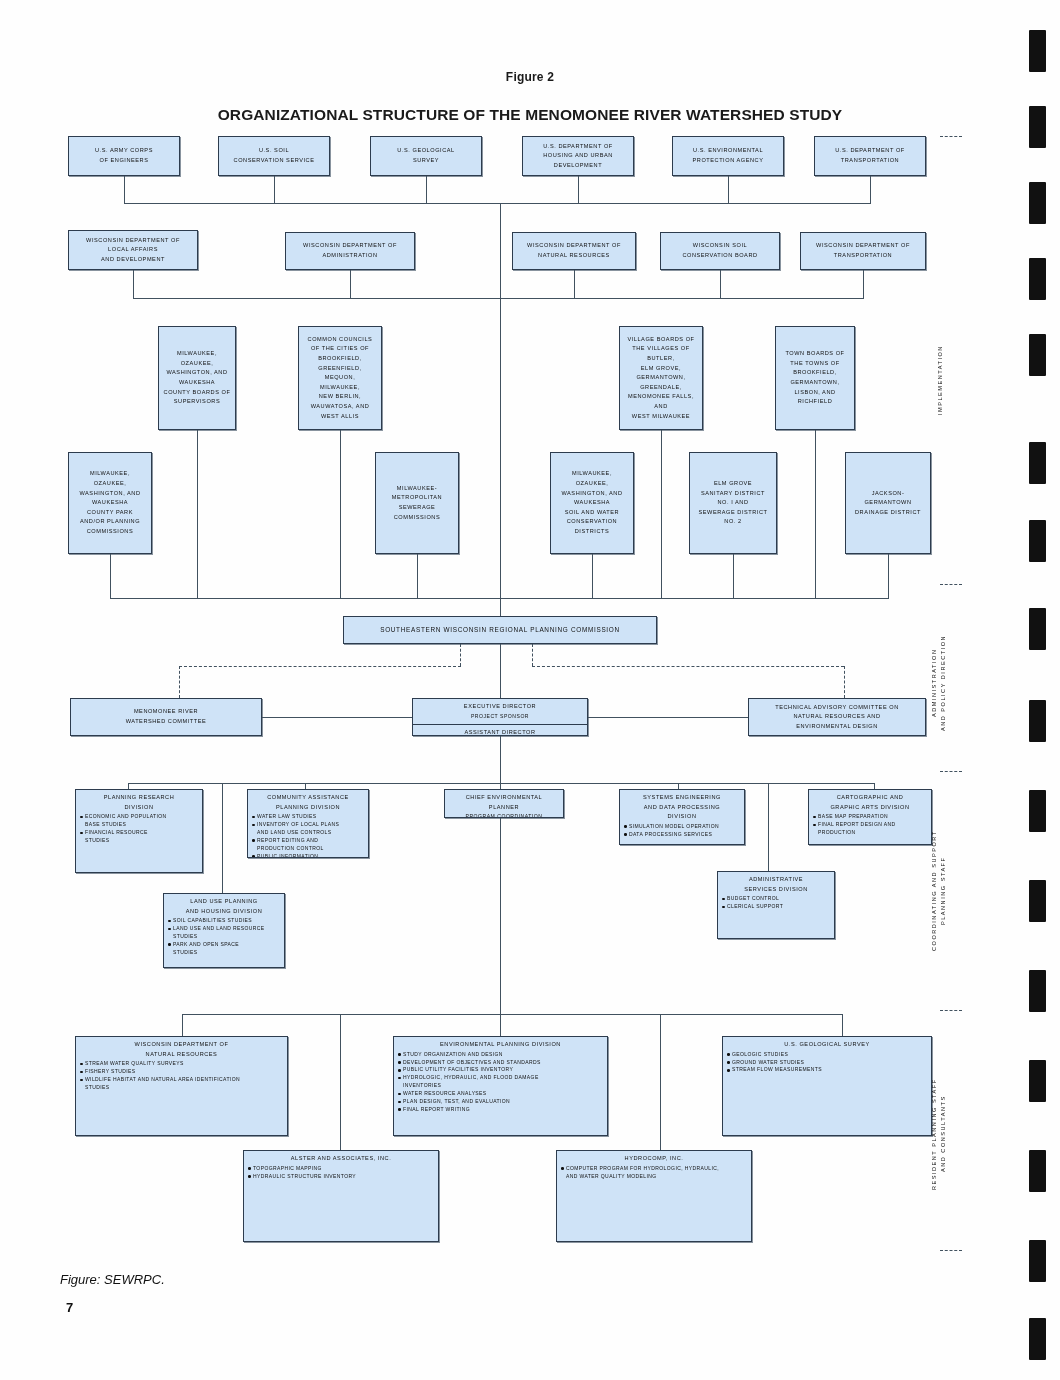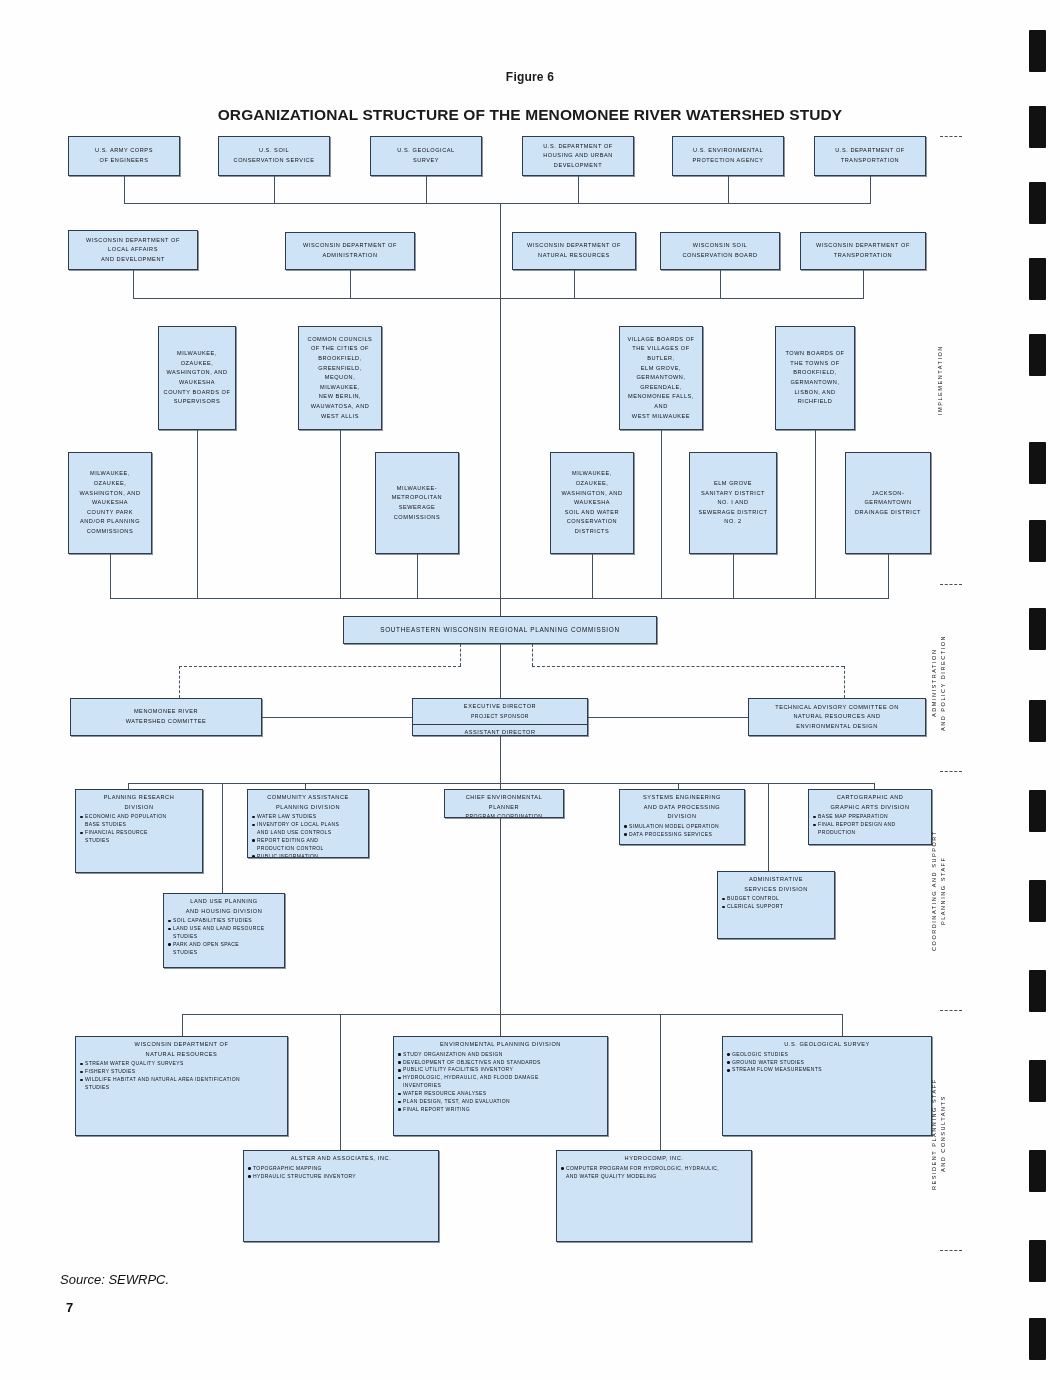--- a/index.html
+++ b/index.html
@@ -161,21 +161,21 @@
   <div class="punch" style="top:608px;height:42px;"></div>
   <div class="punch" style="top:700px;height:42px;"></div>
   <div class="punch" style="top:790px;height:42px;"></div>
   <div class="punch" style="top:880px;height:42px;"></div>
   <div class="punch" style="top:970px;height:42px;"></div>
   <div class="punch" style="top:1060px;height:42px;"></div>
   <div class="punch" style="top:1150px;height:42px;"></div>
   <div class="punch" style="top:1240px;height:42px;"></div>
   <div class="punch" style="top:1318px;height:42px;"></div>
 
-  <div class="fig-label" style="top:70px;">Figure 6</div>
+  <div class="fig-label" style="top:70px;">Figure 2</div>
   <div class="main-title" style="top:106px;text-align:center;">ORGANIZATIONAL STRUCTURE OF THE MENOMONEE RIVER WATERSHED STUDY</div>
 
   <div id="chart">
 
     <div class="node center-v" style="left:68px;top:136px;width:112px;height:40px;">
       <div class="ttl">U.S. ARMY CORPS
 OF ENGINEERS</div>
     </div>
     <div class="node center-v" style="left:218px;top:136px;width:112px;height:40px;">
       <div class="ttl">U.S. SOIL
@@ -515,16 +515,16 @@
 PLANNING STAFF</div>
 
     <div class="band-tick" style="left:940px;top:1010px;"></div>
     <div class="band-label" style="left:930px;top:1056px;height:156px;width:24px;">RESIDENT PLANNING STAFF
 AND CONSULTANTS</div>
 
     <div class="band-tick" style="left:940px;top:1250px;"></div>
 
   </div>
 
-  <div class="source" style="left:60px;top:1272px;">Source:  SEWRPC.</div>
+  <div class="source" style="left:60px;top:1272px;">Figure:  SEWRPC.</div>
   <div class="pageno" style="left:66px;top:1300px;">7</div>
 
 </div>
 
 </body></html>

